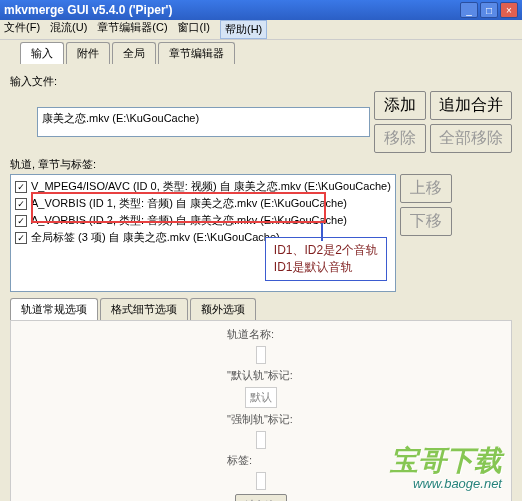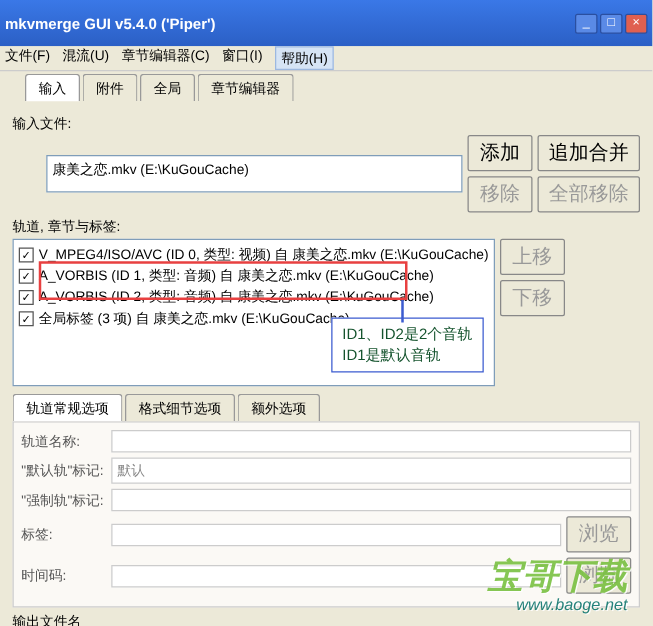--- a/index.html
+++ b/index.html
@@ -1,41 +1,41 @@
 <!DOCTYPE html>
 <html><head>
 <meta charset="utf-8">
 <style>
 * { box-sizing: border-box; margin: 0; padding: 0; }
 body { font-family: "Microsoft YaHei", "SimSun", Tahoma, sans-serif; font-size: 11px; background: #ece9d8; width: 522px; height: 501px; overflow: hidden; position: relative; }
-.titlebar { background: linear-gradient(#3a78e7,#2b5fc5); height: 37px; display: flex; align-items: center; padding: 0 4px; color: #fff; }
+.titlebar { background: linear-gradient(#3a78e7,#2b5fc5); height: 20px; display: flex; align-items: center; padding: 0 4px; color: #fff; }
 .titlebar .title { flex: 1; font-weight: bold; font-size: 12px; }
 .titlebar .wbtn { width: 18px; height: 16px; background: #5a8ae6; border: 1px solid #2a4fa0; margin-left: 2px; display: flex; align-items: center; justify-content: center; font-size: 10px; border-radius: 2px; }
 .menubar { background: #ece9d8; height: 20px; display: flex; align-items: flex-start; padding: 0 4px; border-bottom: 1px solid #ccc; }
 .menubar span { margin-right: 10px; }
 .menubar .help { background: #d6e4f5; padding: 1px 4px; border: 1px solid #9cb8e0; }
 .tabs { display: flex; margin: 2px 20px 0; }
 .tab { padding: 3px 10px; border: 1px solid #999; border-bottom: none; background: #ece9d8; margin-right: 2px; border-radius: 3px 3px 0 0; font-size: 11px; }
 .tab.active { background: #fff; }
 .panel { margin: 0 4px; padding: 6px; background: #ece9d8; }
 .label { margin: 4px 0 2px; }
 .row { display: flex; gap: 4px; align-items: center; }
 .inputbox { background: #fff; border: 1px solid #7f9db9; padding: 3px 4px; flex: 1; min-height: 18px; margin-left: 27px; }
 .btn { background: #ece9d8; border: 1px solid #888; padding: 3px 8px; min-width: 52px; text-align: center; border-radius: 2px; font-size: 16px; }
 .btn.disabled { color: #999; text-align: center; }
 .listbox { background: #fff; border: 1px solid #7f9db9; height: 118px; padding: 4px; position: relative; }
 .listitem { display: flex; align-items: center; gap: 4px; margin-bottom: 2px; }
 .chk { width: 12px; height: 12px; border: 1px solid #555; display: inline-flex; align-items: center; justify-content: center; font-size: 9px; }
 .redbox { position: absolute; border: 2px solid #e84040; }
-.annot { position: absolute; border: 1px solid #3b5bd0; background: #fff; padding: 4px 8px; color: #14532d; font-size: 12px; line-height: 1.4; }
+.annot { position: absolute; border: 1px solid #3b5bd0; background: #fff; padding: 4px 8px; color: #7f1d1d; font-size: 12px; line-height: 1.4; }
 .annot-line { position: absolute; background: #3b5bd0; }
 .fieldset-tabs { display: flex; margin-top: 6px; }
 .fieldset-tabs .tab { font-size: 11px; }
 .form-area { background: #fbf9f5; border: 1px solid #ccc; padding: 6px; }
-.form-row { display: flex; align-items: center; margin-bottom: 4px; gap: 4px; }
+.form-row { display: flex; align-items: center; margin-bottom: 4px; gap: 4px; flex-direction: column; }
 .form-row .flabel { width: 68px; color: #555; }
 .form-row .fval { flex: 1; background: #fff; border: 1px solid #ccc; padding: 2px 4px; min-height: 18px; color: #888; }
 .watermark { position: absolute; right: 20px; bottom: 10px; font-size: 28px; font-weight: bold; color: #7ac142; font-style: italic; text-shadow: 1px 1px 0 #fff; opacity: 0.9; pointer-events: none; }
 .watermark .url { font-size: 13px; color: #0f766e; font-weight: normal; display: block; text-align: right; margin-top: -4px; }
 .side-btns { display: flex; flex-direction: column; gap: 4px; }
 </style>
 </head>
 <body>
 
 <div class="titlebar">

